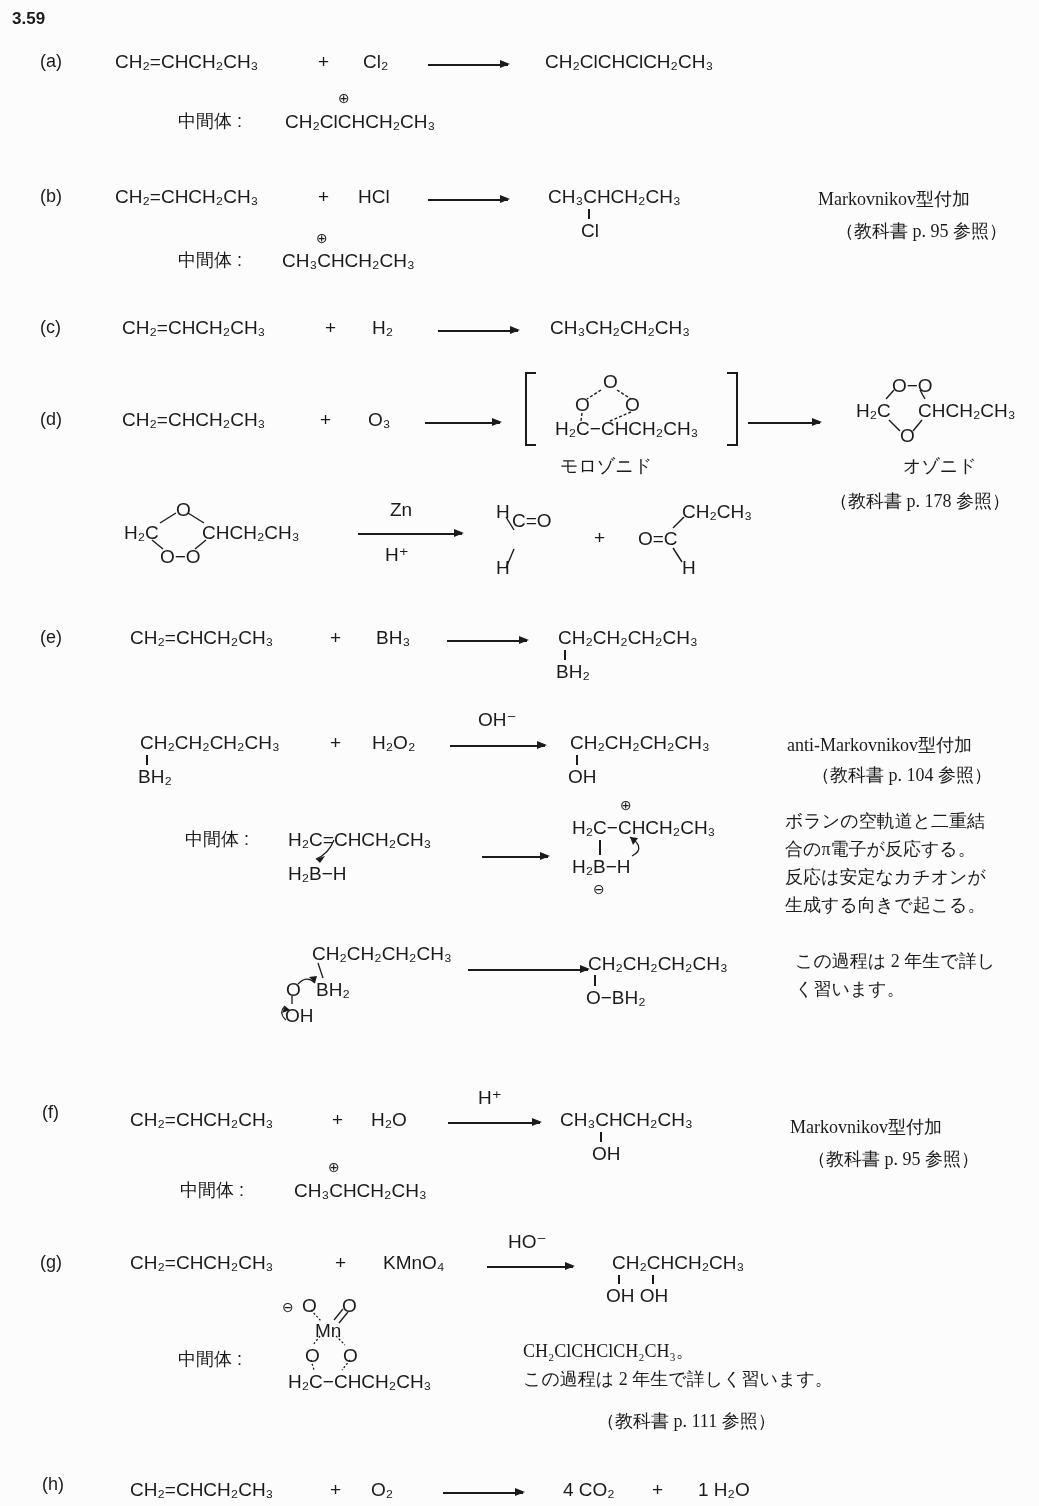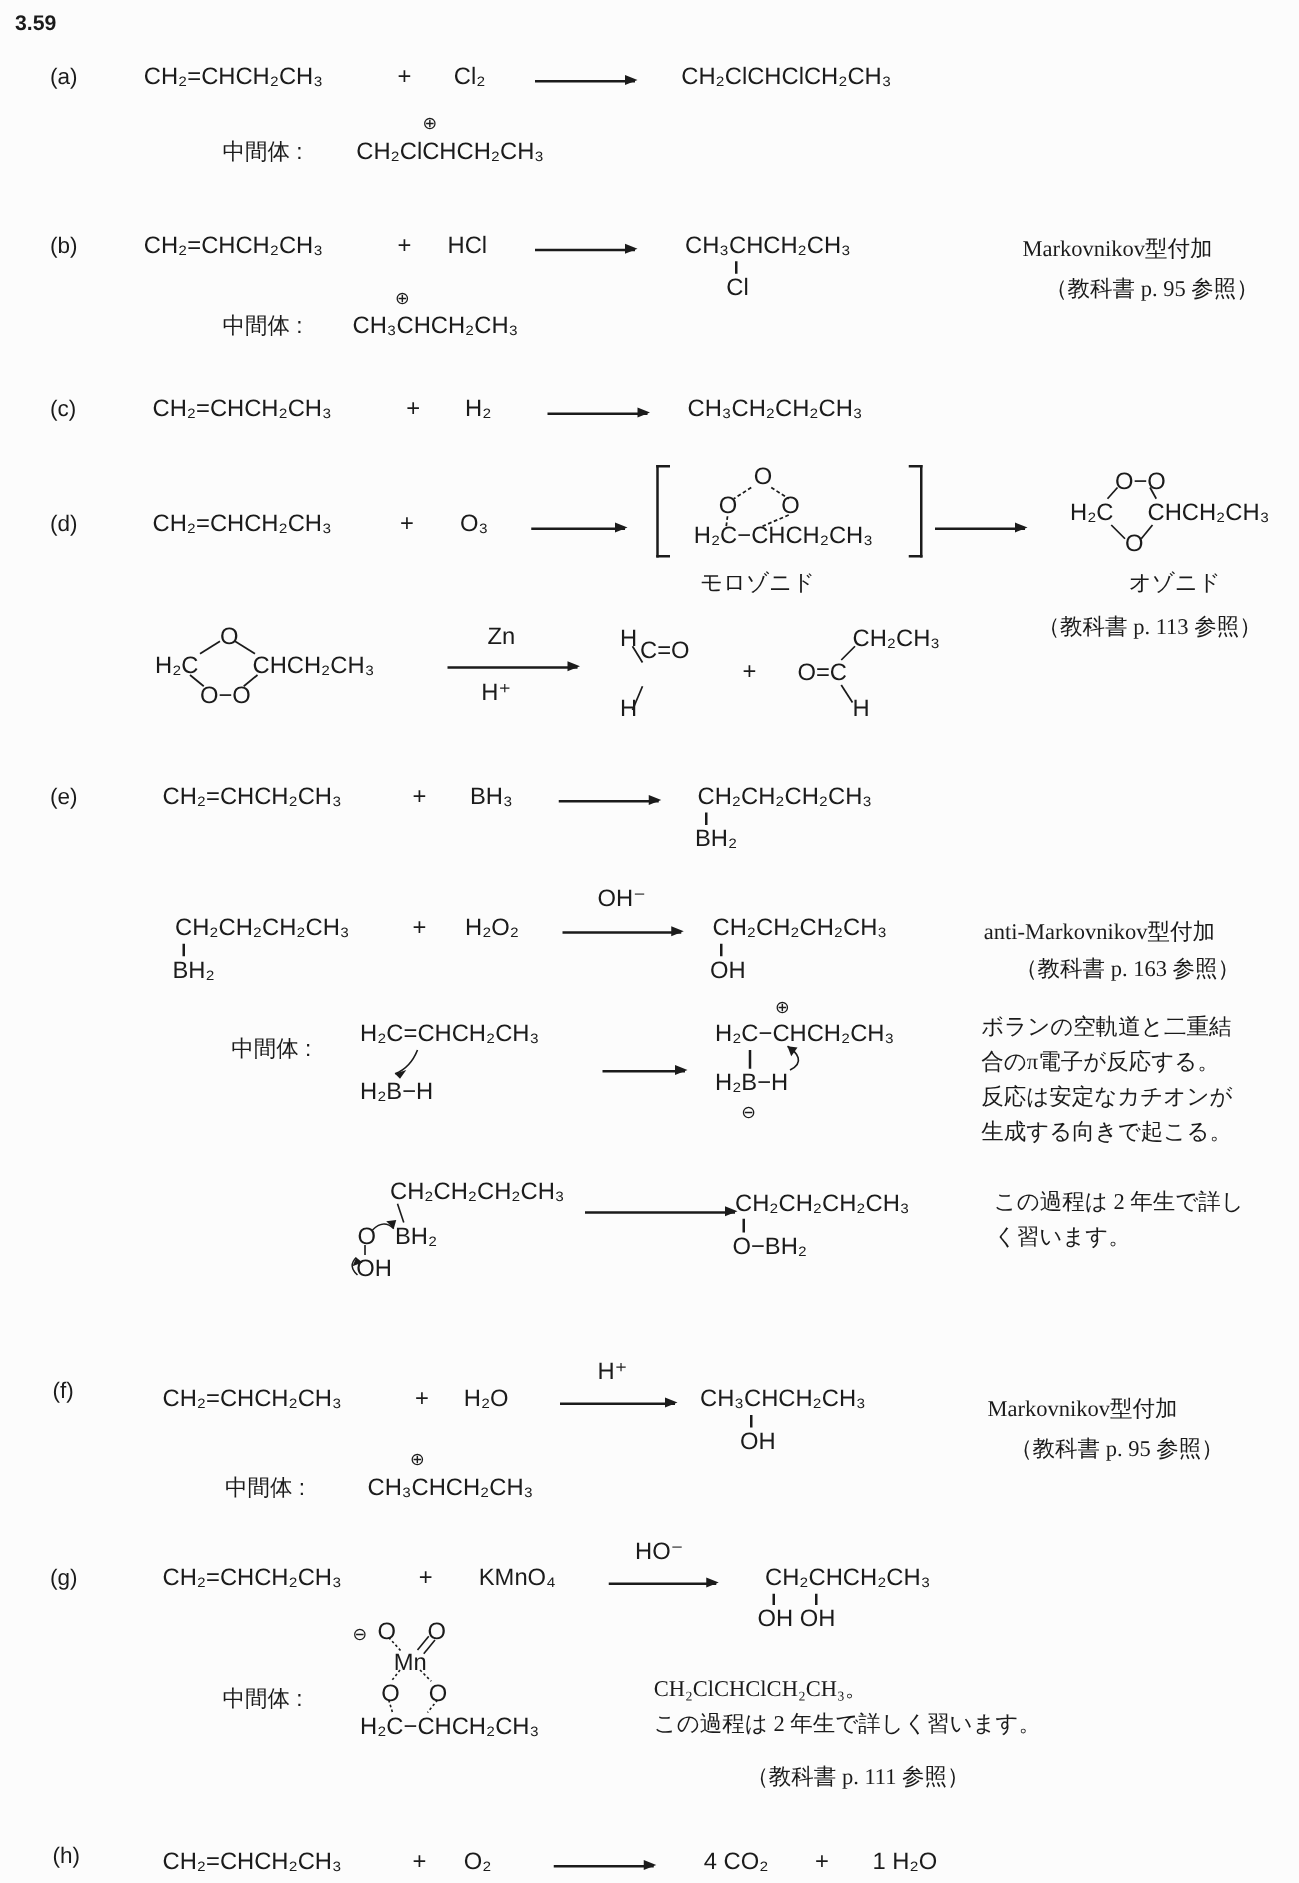--- a/index.html
+++ b/index.html
@@ -88,21 +88,21 @@
       <line x1="64" y1="16" x2="69" y2="25" stroke="#1b1b1b" stroke-width="1.4"></line>
       <line x1="33" y1="46" x2="44" y2="57" stroke="#1b1b1b" stroke-width="1.4"></line>
       <line x1="57" y1="57" x2="66" y2="46" stroke="#1b1b1b" stroke-width="1.4"></line>
     </svg>
     <span class="t" style="left:36px;top:2px">O−O</span>
     <span class="t" style="left:0;top:27px">H₂C</span>
     <span class="t" style="left:62px;top:27px">CHCH₂CH₃</span>
     <span class="t" style="left:44px;top:52px">O</span>
   </div>
   <span class="t jp" style="left:903px;top:457px">オゾニド</span>
-  <span class="t jp" style="left:830px;top:492px">（教科書 p. 113 参照）</span>
+  <span class="t jp" style="left:830px;top:492px">（教科書 p. 178 参照）</span>
 
   <div class="grp" style="left:118px;top:500px;width:210px;height:72px">
     <svg class="bonds" width="210" height="72">
       <line x1="58" y1="13" x2="42" y2="23" stroke="#1b1b1b" stroke-width="1.4"></line>
       <line x1="70" y1="13" x2="86" y2="23" stroke="#1b1b1b" stroke-width="1.4"></line>
       <line x1="34" y1="40" x2="45" y2="49" stroke="#1b1b1b" stroke-width="1.4"></line>
       <line x1="88" y1="40" x2="77" y2="49" stroke="#1b1b1b" stroke-width="1.4"></line>
     </svg>
     <span class="t" style="left:58px;top:0">O</span>
     <span class="t" style="left:6px;top:23px">H₂C</span>
@@ -146,30 +146,30 @@
   <div class="vb" style="left:146px;top:755px;height:10px"></div>
   <span class="t" style="left:138px;top:767px">BH₂</span>
   <span class="t" style="left:330px;top:733px">+</span>
   <span class="t" style="left:372px;top:733px">H₂O₂</span>
   <span class="t" style="left:478px;top:710px">OH⁻</span>
   <div class="arr" style="left:450px;top:745px;width:95px"></div>
   <span class="t" style="left:570px;top:733px">CH₂CH₂CH₂CH₃</span>
   <div class="vb" style="left:576px;top:755px;height:10px"></div>
   <span class="t" style="left:568px;top:767px">OH</span>
   <span class="t jp" style="left:787px;top:736px">anti-Markovnikov型付加</span>
-  <span class="t jp" style="left:812px;top:766px">（教科書 p. 163 参照）</span>
+  <span class="t jp" style="left:812px;top:766px">（教科書 p. 104 参照）</span>
 
   <span class="t jp" style="left:785px;top:812px">ボランの空軌道と二重結</span>
   <span class="t jp" style="left:785px;top:840px">合のπ電子が反応する。</span>
   <span class="t jp" style="left:785px;top:868px">反応は安定なカチオンが</span>
   <span class="t jp" style="left:785px;top:896px">生成する向きで起こる。</span>
 
   <span class="t lb" style="left:185px;top:830px">中間体 :</span>
   <div class="grp" style="left:288px;top:818px;width:200px;height:72px">
-    <span class="t" style="left:0;top:0">H₂C=CHCH₂CH₃</span>
+    <span class="t" style="left:0;top:12px">H₂C=CHCH₂CH₃</span>
     <span class="t" style="left:0;top:46px">H₂B−H</span>
     <svg class="bonds" width="200" height="72">
       <path d="M 46 22 C 42 32 36 38 28 41" fill="none" stroke="#1b1b1b" stroke-width="1.3"></path>
       <polygon points="28,41 37,38 32,45" fill="#1b1b1b"></polygon>
     </svg>
   </div>
   <div class="arr" style="left:482px;top:856px;width:66px"></div>
   <div class="grp" style="left:572px;top:798px;width:220px;height:110px">
     <span class="t sm" style="left:48px;top:0">⊕</span>
     <span class="t" style="left:0;top:20px">H₂C−CHCH₂CH₃</span>

